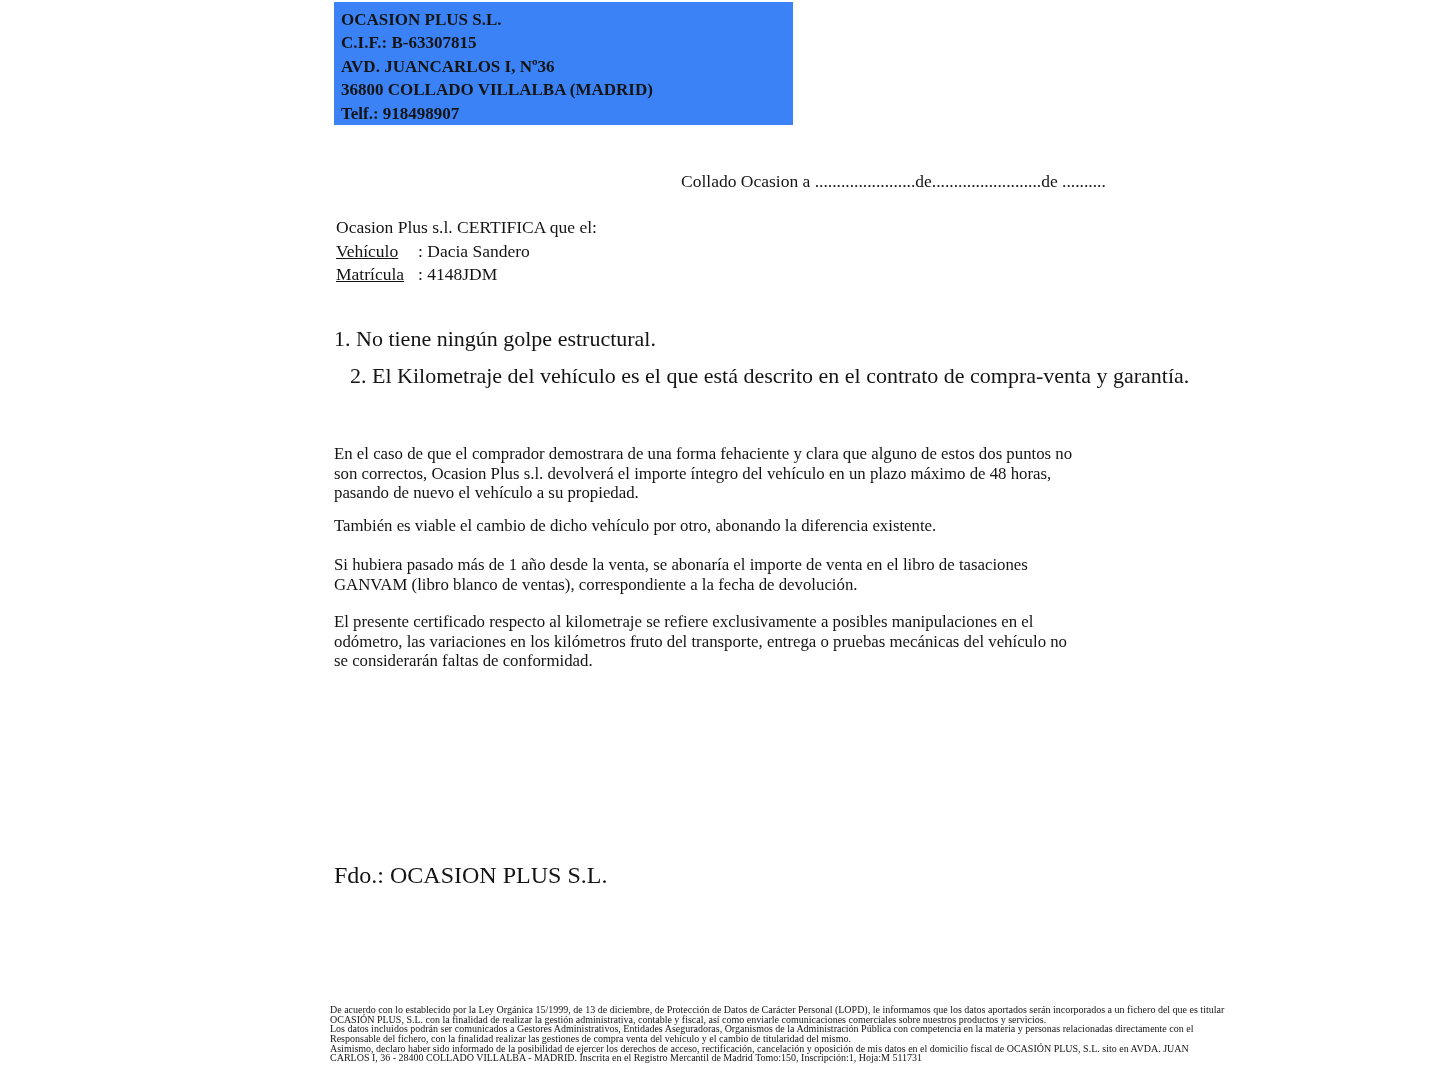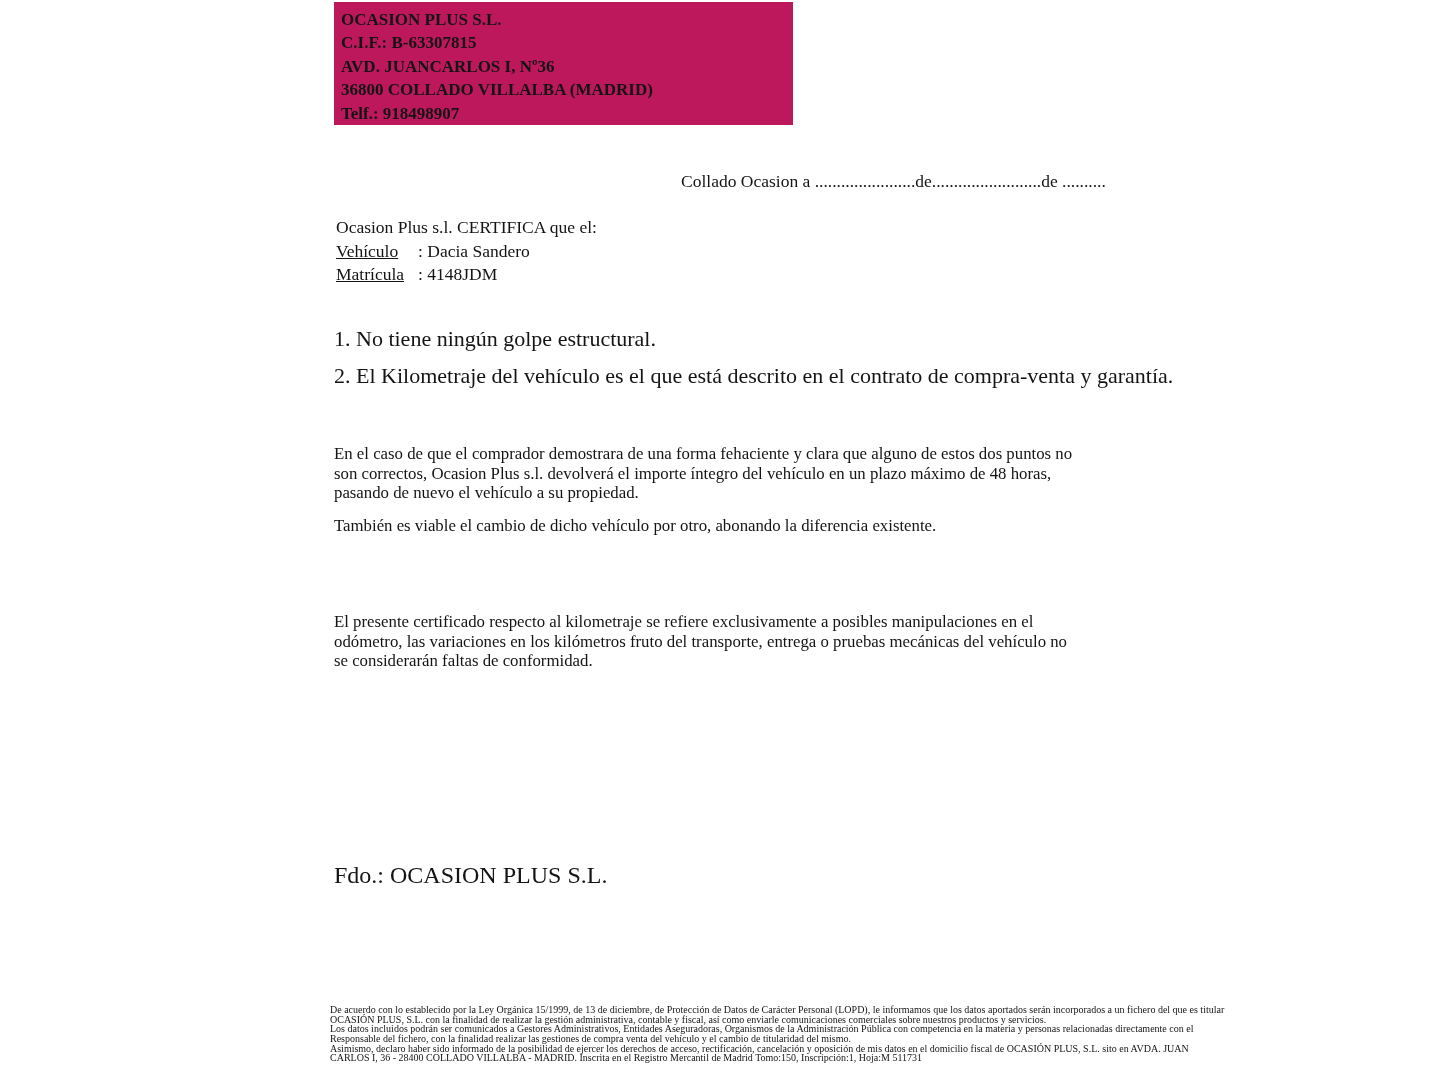--- a/index.html
+++ b/index.html
@@ -16,21 +16,21 @@
     color: #141414;
     overflow: hidden;
   }
   .abs { position: absolute; }
 
   .header-block {
     left: 334px;
     top: 2px;
     width: 459px;
     height: 123px;
-    background: #be185d;
+    background: #3b82f6;
     box-sizing: border-box;
     padding: 6px 0 0 7px;
     font-weight: bold;
     font-size: 17px;
     line-height: 23.4px;
     white-space: nowrap;
   }
 
   .date-line {
     left: 681px;
@@ -53,21 +53,21 @@
   .cert-row .labelcell span {
     text-decoration: underline;
   }
 
   .point {
     left: 334px;
     font-size: 22px;
     white-space: nowrap;
   }
   .point-1 { top: 326px; }
-  .point-2 { top: 363px; }
+  .point-2 { top: 363px; margin-left: 16px; }
 
   .para {
     left: 334px;
     width: 790px;
     font-size: 16.8px;
     line-height: 19.6px;
     white-space: pre-line;
   }
   .para-1 { top: 444px; }
   .para-2 { top: 516px; }
@@ -116,20 +116,22 @@
     </div>
   </div>
 
   <div class="abs point point-1">1. No tiene ningún golpe estructural.</div>
   <div class="abs point point-2">2. El Kilometraje del vehículo es el que está descrito en el contrato de compra-venta y garantía.</div>
 
   <div class="abs para para-1">En el caso de que el comprador demostrara de una forma fehaciente y clara que alguno de estos dos puntos no
 son correctos, Ocasion Plus s.l. devolverá el importe íntegro del vehículo en un plazo máximo de 48 horas,
 pasando de nuevo el vehículo a su propiedad.</div>
   <div class="abs para para-2">También es viable el cambio de dicho vehículo por otro, abonando la diferencia existente.</div>
+  <div class="abs para para-3">Si hubiera pasado más de 1 año desde la venta, se abonaría el importe de venta en el libro de tasaciones
+GANVAM (libro blanco de ventas), correspondiente a la fecha de devolución.</div>
   <div class="abs para para-4">El presente certificado respecto al kilometraje se refiere exclusivamente a posibles manipulaciones en el
 odómetro, las variaciones en los kilómetros fruto del transporte, entrega o pruebas mecánicas del vehículo no
 se considerarán faltas de conformidad.</div>
 
   <div class="abs signature">Fdo.: OCASION PLUS S.L.</div>
 
   <div class="abs legal">De acuerdo con lo establecido por la Ley Orgánica 15/1999, de 13 de diciembre, de Protección de Datos de Carácter Personal (LOPD), le informamos que los datos aportados serán incorporados a un fichero del que es titular
 OCASIÓN PLUS, S.L. con la finalidad de realizar la gestión administrativa, contable y fiscal, así como enviarle comunicaciones comerciales sobre nuestros productos y servicios.
 Los datos incluidos podrán ser comunicados a Gestores Administrativos, Entidades Aseguradoras, Organismos de la Administración Pública con competencia en la materia y personas relacionadas directamente con el
 Responsable del fichero, con la finalidad realizar las gestiones de compra venta del vehículo y el cambio de titularidad del mismo.

